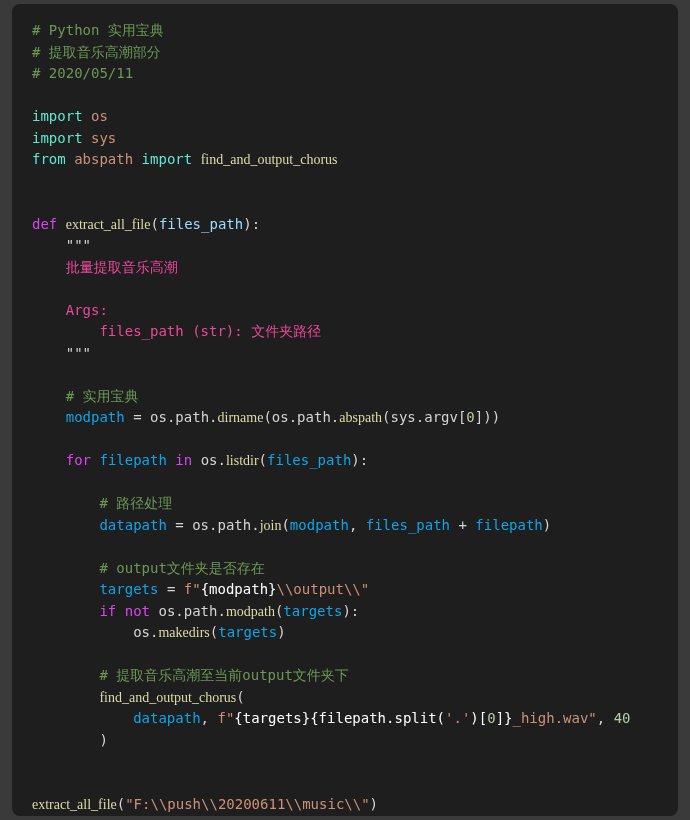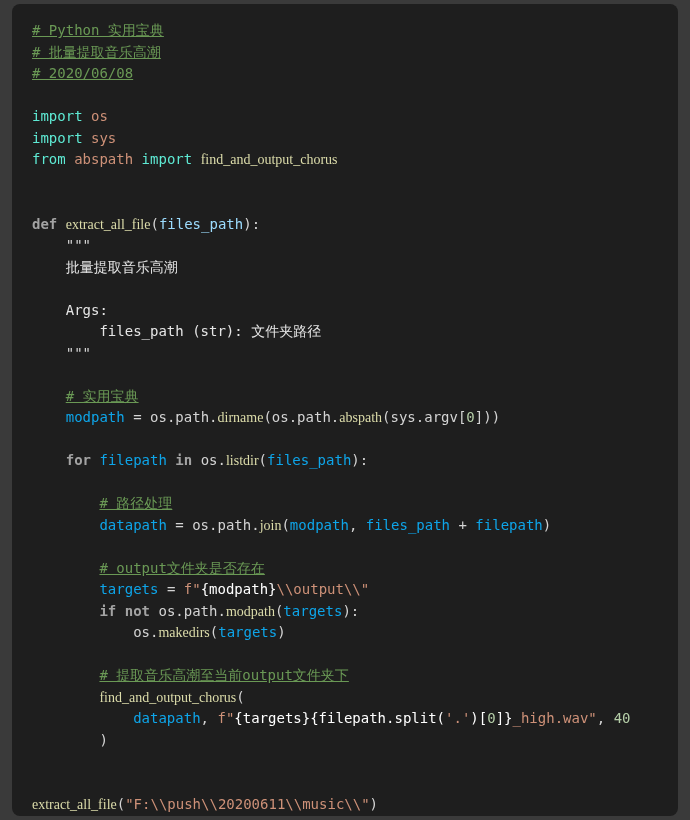--- a/index.html
+++ b/index.html
@@ -14,41 +14,41 @@
     }
     .editor {
       background: #1e1e1e;
       border-radius: 8px;
       margin: 4px 12px;
       padding: 16px 0 16px 20px;
       height: calc(100% - 8px);
       white-space: pre;
       overflow: hidden;
     }
-    .c-comment   { color: #6A9955; text-decoration: underline; }  
-    .c-keyword   { color: #a3a3a3; font-weight: bold; }  
+    .c-comment   { color: #6A9955; }  
+    .c-keyword   { color: #d946ef; }  
     .c-import-kw { color: #5eead4; }
     .c-module    { color: #CE9178; }  
     .c-func      { color: #DCDCAA; font-family: Liberation Serif, serif; }  
     .c-param     { color: #9CDCFE; }  
     .c-punc      { color: #D4D4D4; }  
     .c-string    { color: #CE9178; }  
     .c-fstring-x { color: #ffffff; }  
     .c-num       { color: #B5CEA8; }  
-    .c-docstr    { color: #e5e5e5; margin-top: 27px; }  
+    .c-docstr    { color: #ec4899; margin-top: 27px; }  
     .c-docstr-q  { color: #D4D4D4; }  
     .c-default   { color: #0ea5e9; }
     .c-member    { color: #D4D4D4; }  
   </style>
 </head>
 <body>
 
 <pre class="editor"><code><span class="c-comment"># Python 实用宝典</span>
-<span class="c-comment"># 批量提取音乐高潮</span>
-<span class="c-comment"># 2020/06/08</span>
+<span class="c-comment"># 提取音乐高潮部分</span>
+<span class="c-comment"># 2020/05/11</span>
 
 <span class="c-import-kw">import</span> <span class="c-module">os</span>
 <span class="c-import-kw">import</span> <span class="c-module">sys</span>
 <span class="c-import-kw">from</span> <span class="c-module">abspath</span> <span class="c-import-kw">import</span> <span class="c-func">find_and_output_chorus</span>
 
 
 <span class="c-keyword">def</span> <span class="c-func">extract_all_file</span><span class="c-punc">(</span><span class="c-param">files_path</span><span class="c-punc">):</span>
     <span class="c-docstr-q">"""</span>
     <span class="c-docstr">批量提取音乐高潮</span>
 

